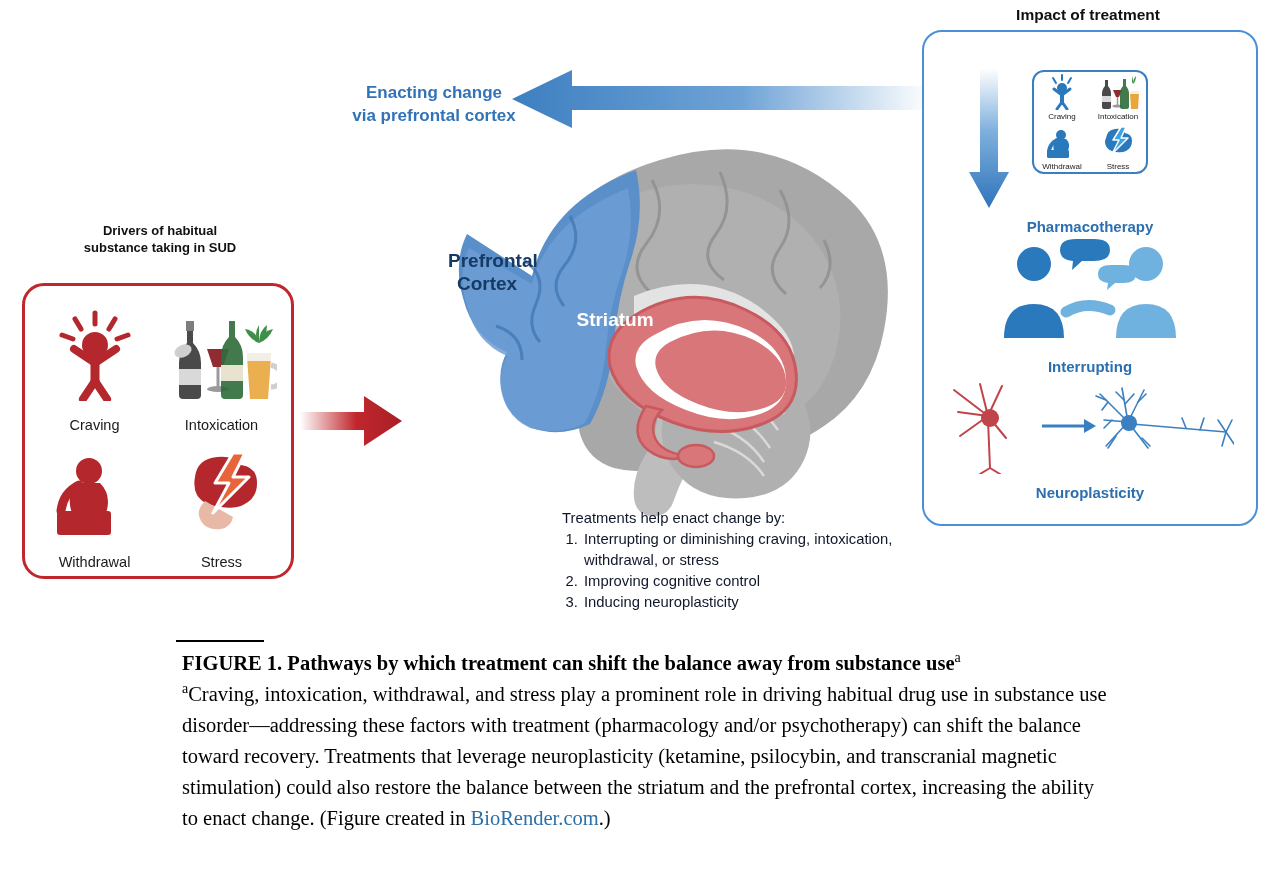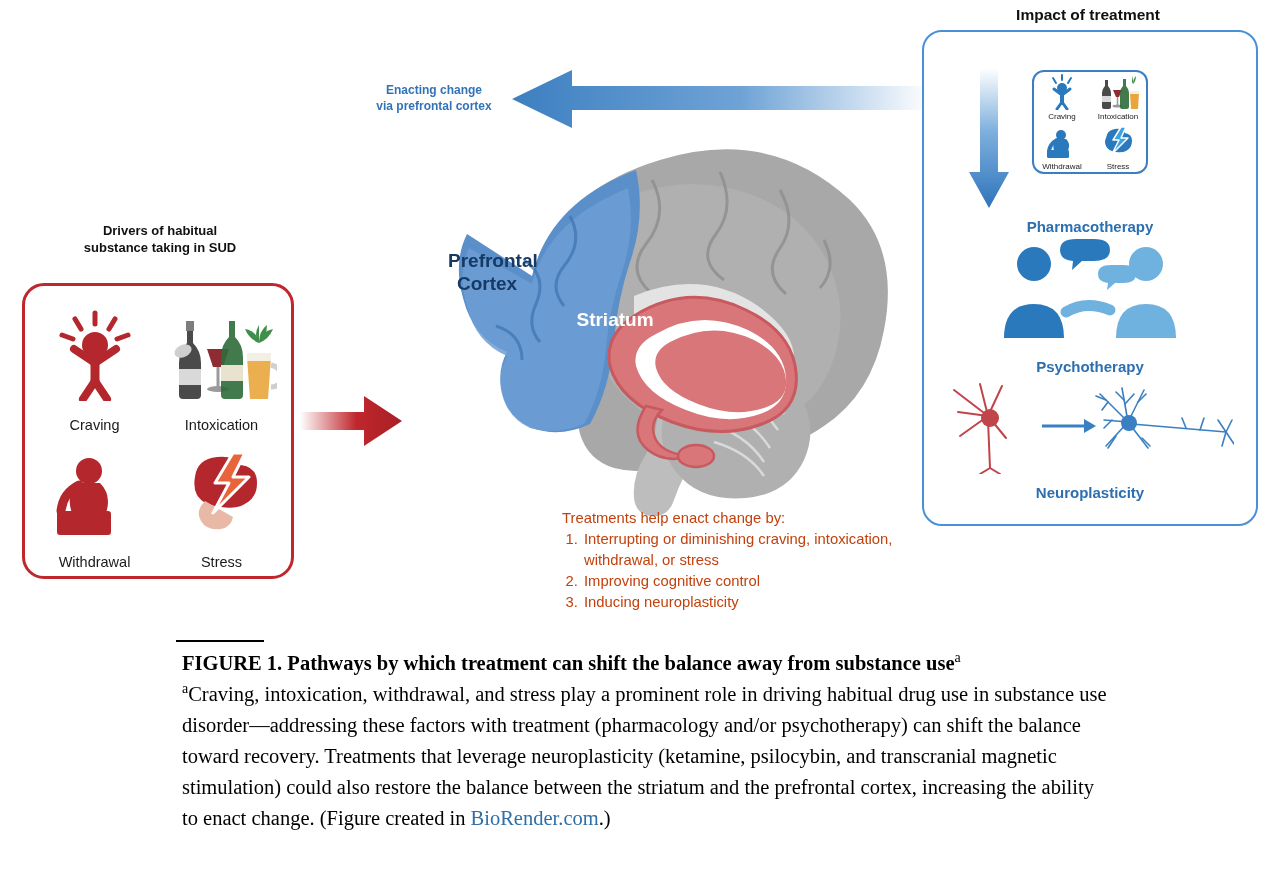--- a/index.html
+++ b/index.html
@@ -131,34 +131,34 @@
     top: 68px;
     width: 420px;
     height: 62px;
   }
   .enacting-label {
     position: absolute;
     left: 350px;
     top: 82px;
     width: 168px;
     text-align: center;
-    font-size: 12px;
+    font-size: 17px;
     color: #3273b8;
     font-weight: bold;
     line-height: 1.35;
   }
 
   
   .treatments {
     position: absolute;
     left: 562px;
     top: 508px;
     width: 340px;
     font-size: 14.8px;
-    color: #c2410c;
+    color: #0f172a;
     line-height: 1.42;
   }
   .treatments ol {
     margin: 0;
     padding-left: 20px;
   }
   .treatments li { padding-left: 2px; }
 
   
   .impact-title {
@@ -547,21 +547,21 @@
 
         <circle cx="152" cy="26" r="17" fill="#6fb2e0"></circle>
         <path d="M122 100 q0 -34 30 -34 q30 0 30 34 z" fill="#6fb2e0"></path>
 
         <path d="M72 74 q20 -12 44 -2" stroke="#6fb2e0" stroke-width="11" fill="none" stroke-linecap="round"></path>
 
         <path d="M66 12 q0 -11 16 -11 l18 0 q16 0 16 11 q0 11 -16 11 l-12 0 l-10 9 l1 -9 q-13 -1 -13 -11 z" fill="#2a79bc"></path>
         <path d="M104 36 q0 -9 13 -9 l12 0 q13 0 13 9 q0 9 -13 9 l-8 0 l-8 7 l1 -7 q-10 -1 -10 -9 z" fill="#6fb2e0"></path>
       </svg>
     </div>
-    <div class="impact-label psycho-label">Psychotherapy</div>
+    <div class="impact-label psycho-label">Interrupting</div>
 
     <div style="position:absolute; left:22px; top:344px; width:288px; height:98px;">
       <svg width="288" height="98" viewBox="0 0 288 98">
 
         <g stroke="#c0454b" fill="none" stroke-width="2" stroke-linecap="round">
           <path d="M42 40 L8 14"></path>
             <path d="M42 40 L12 36"></path>
             <path d="M42 40 L14 60"></path>
           <path d="M42 40 L34 8"></path>
             <path d="M42 40 L56 10"></path>

